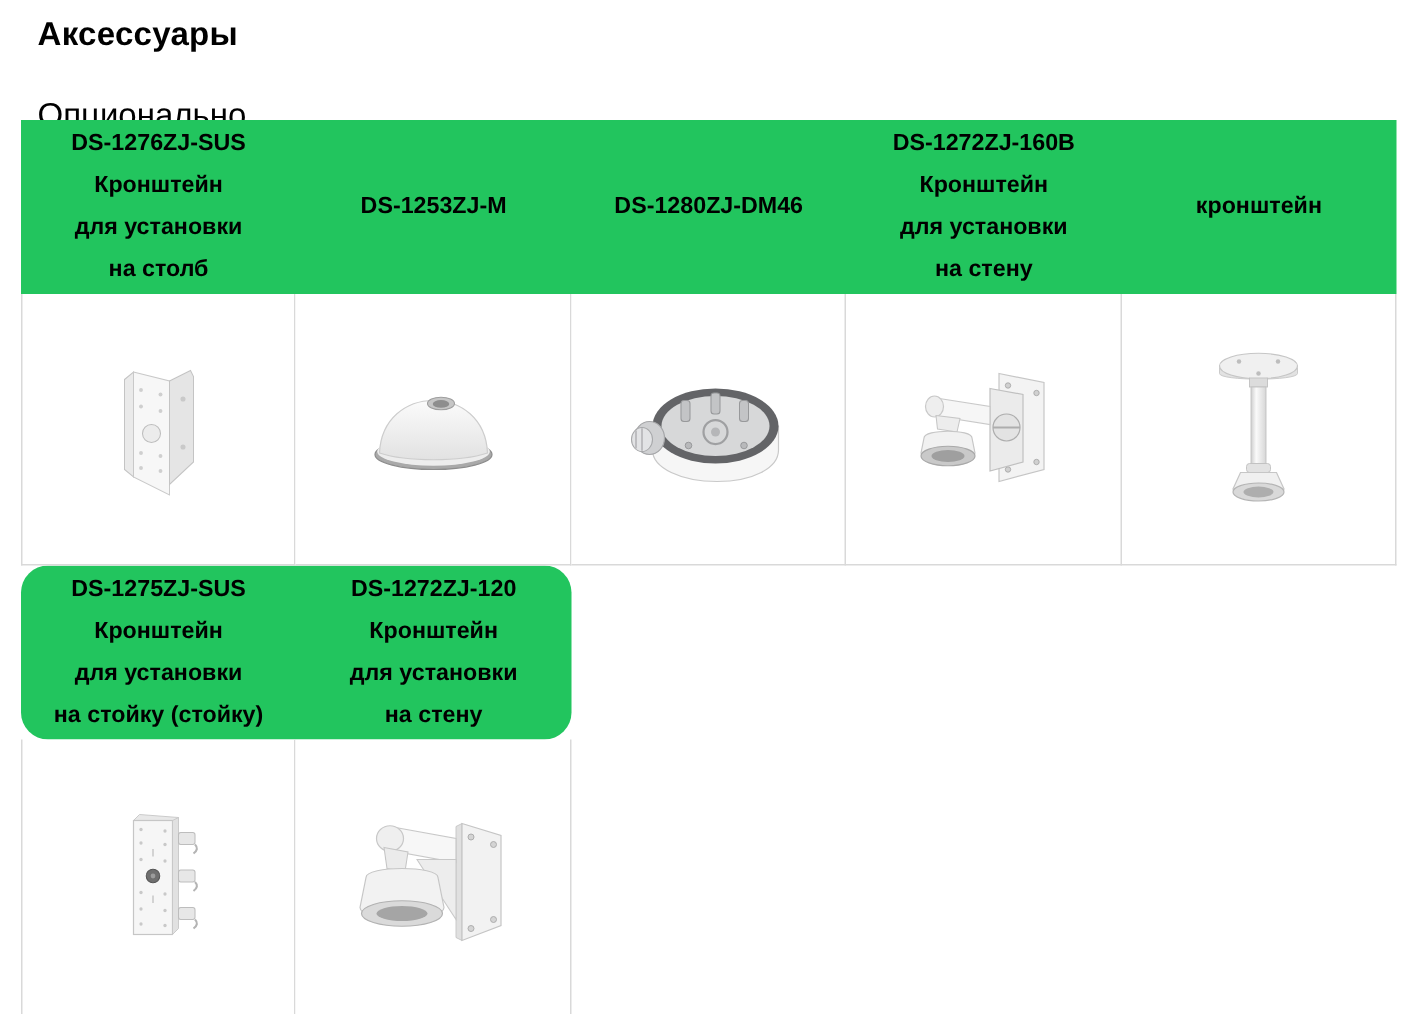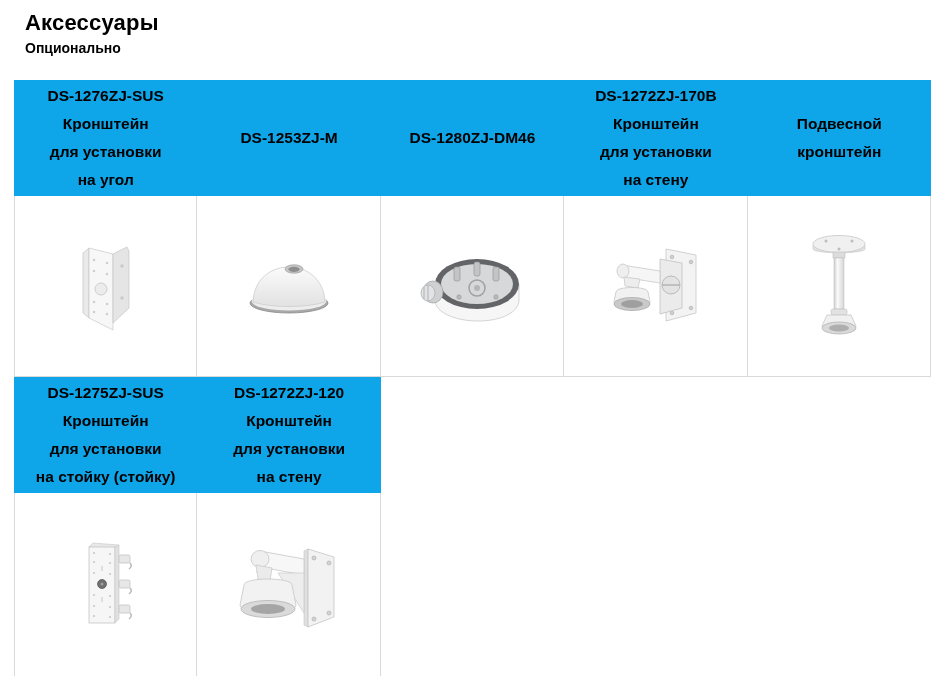--- a/index.html
+++ b/index.html
@@ -9,32 +9,32 @@
     background:#ffffff;
     font-family:"Liberation Sans", sans-serif;
     color:#000;
     overflow:hidden;
   }
   .page-title{
     position:absolute;left:25px;top:10px;
     font-size:22px;font-weight:bold;letter-spacing:.2px;
   }
   .page-subtitle{
-    position:absolute;left:25px;top:40px;
-    font-size:14px;font-weight:bold;
+    position:absolute;left:25px;top:64px;
+    font-size:22px;font-weight:normal;
   }
   .acc-table{
     position:absolute;left:14px;top:80px;width:917px;
   }
   .hdr-row{
     display:grid;
-    background:#0ea5e9;
+    background:#22c55e;
   }
   .hdr-row.r1{grid-template-columns:repeat(5,183.4px);min-height:108px;}
-  .hdr-row.r2{grid-template-columns:repeat(2,183.4px);width:366.8px;min-height:110px;}
+  .hdr-row.r2{grid-template-columns:repeat(2,183.4px);width:366.8px;min-height:110px;border-radius:18px;}
   .hdr-cell{
     display:flex;flex-direction:column;justify-content:center;
     text-align:center;
     font-weight:bold;font-size:15.5px;line-height:28px;
     padding:2px 4px;box-sizing:border-box;
   }
   .img-row{display:grid;}
   .img-row.r1{grid-template-columns:repeat(5,183.4px);height:181px;}
   .img-row.r2{grid-template-columns:repeat(2,183.4px);width:366.8px;height:185px;}
   .img-cell{
@@ -55,36 +55,35 @@
   <div class="page-title">Аксессуары</div>
   <div class="page-subtitle">Опционально</div>
 
   <div class="acc-table">
 
     <div class="hdr-row r1">
       <div class="hdr-cell">
         <div>DS-1276ZJ-SUS</div>
         <div>Кронштейн</div>
         <div>для установки</div>
-        <div>на угол</div>
+        <div>на столб</div>
       </div>
       <div class="hdr-cell">
         <div>DS-1253ZJ-M</div>
       </div>
       <div class="hdr-cell">
         <div>DS-1280ZJ-DM46</div>
       </div>
       <div class="hdr-cell">
-        <div>DS-1272ZJ-170B</div>
+        <div>DS-1272ZJ-160B</div>
         <div>Кронштейн</div>
         <div>для установки</div>
         <div>на стену</div>
       </div>
       <div class="hdr-cell">
-        <div>Подвесной</div>
         <div>кронштейн</div>
       </div>
     </div>
 
     <div class="img-row r1">
 
       <div class="img-cell">
 
         <svg width="58" height="92" viewBox="0 0 58 92">
           <polygon points="6,13 12,8 12,78 6,73" fill="#eaeaea" stroke="#c4c4c4" stroke-width="0.7"></polygon>

